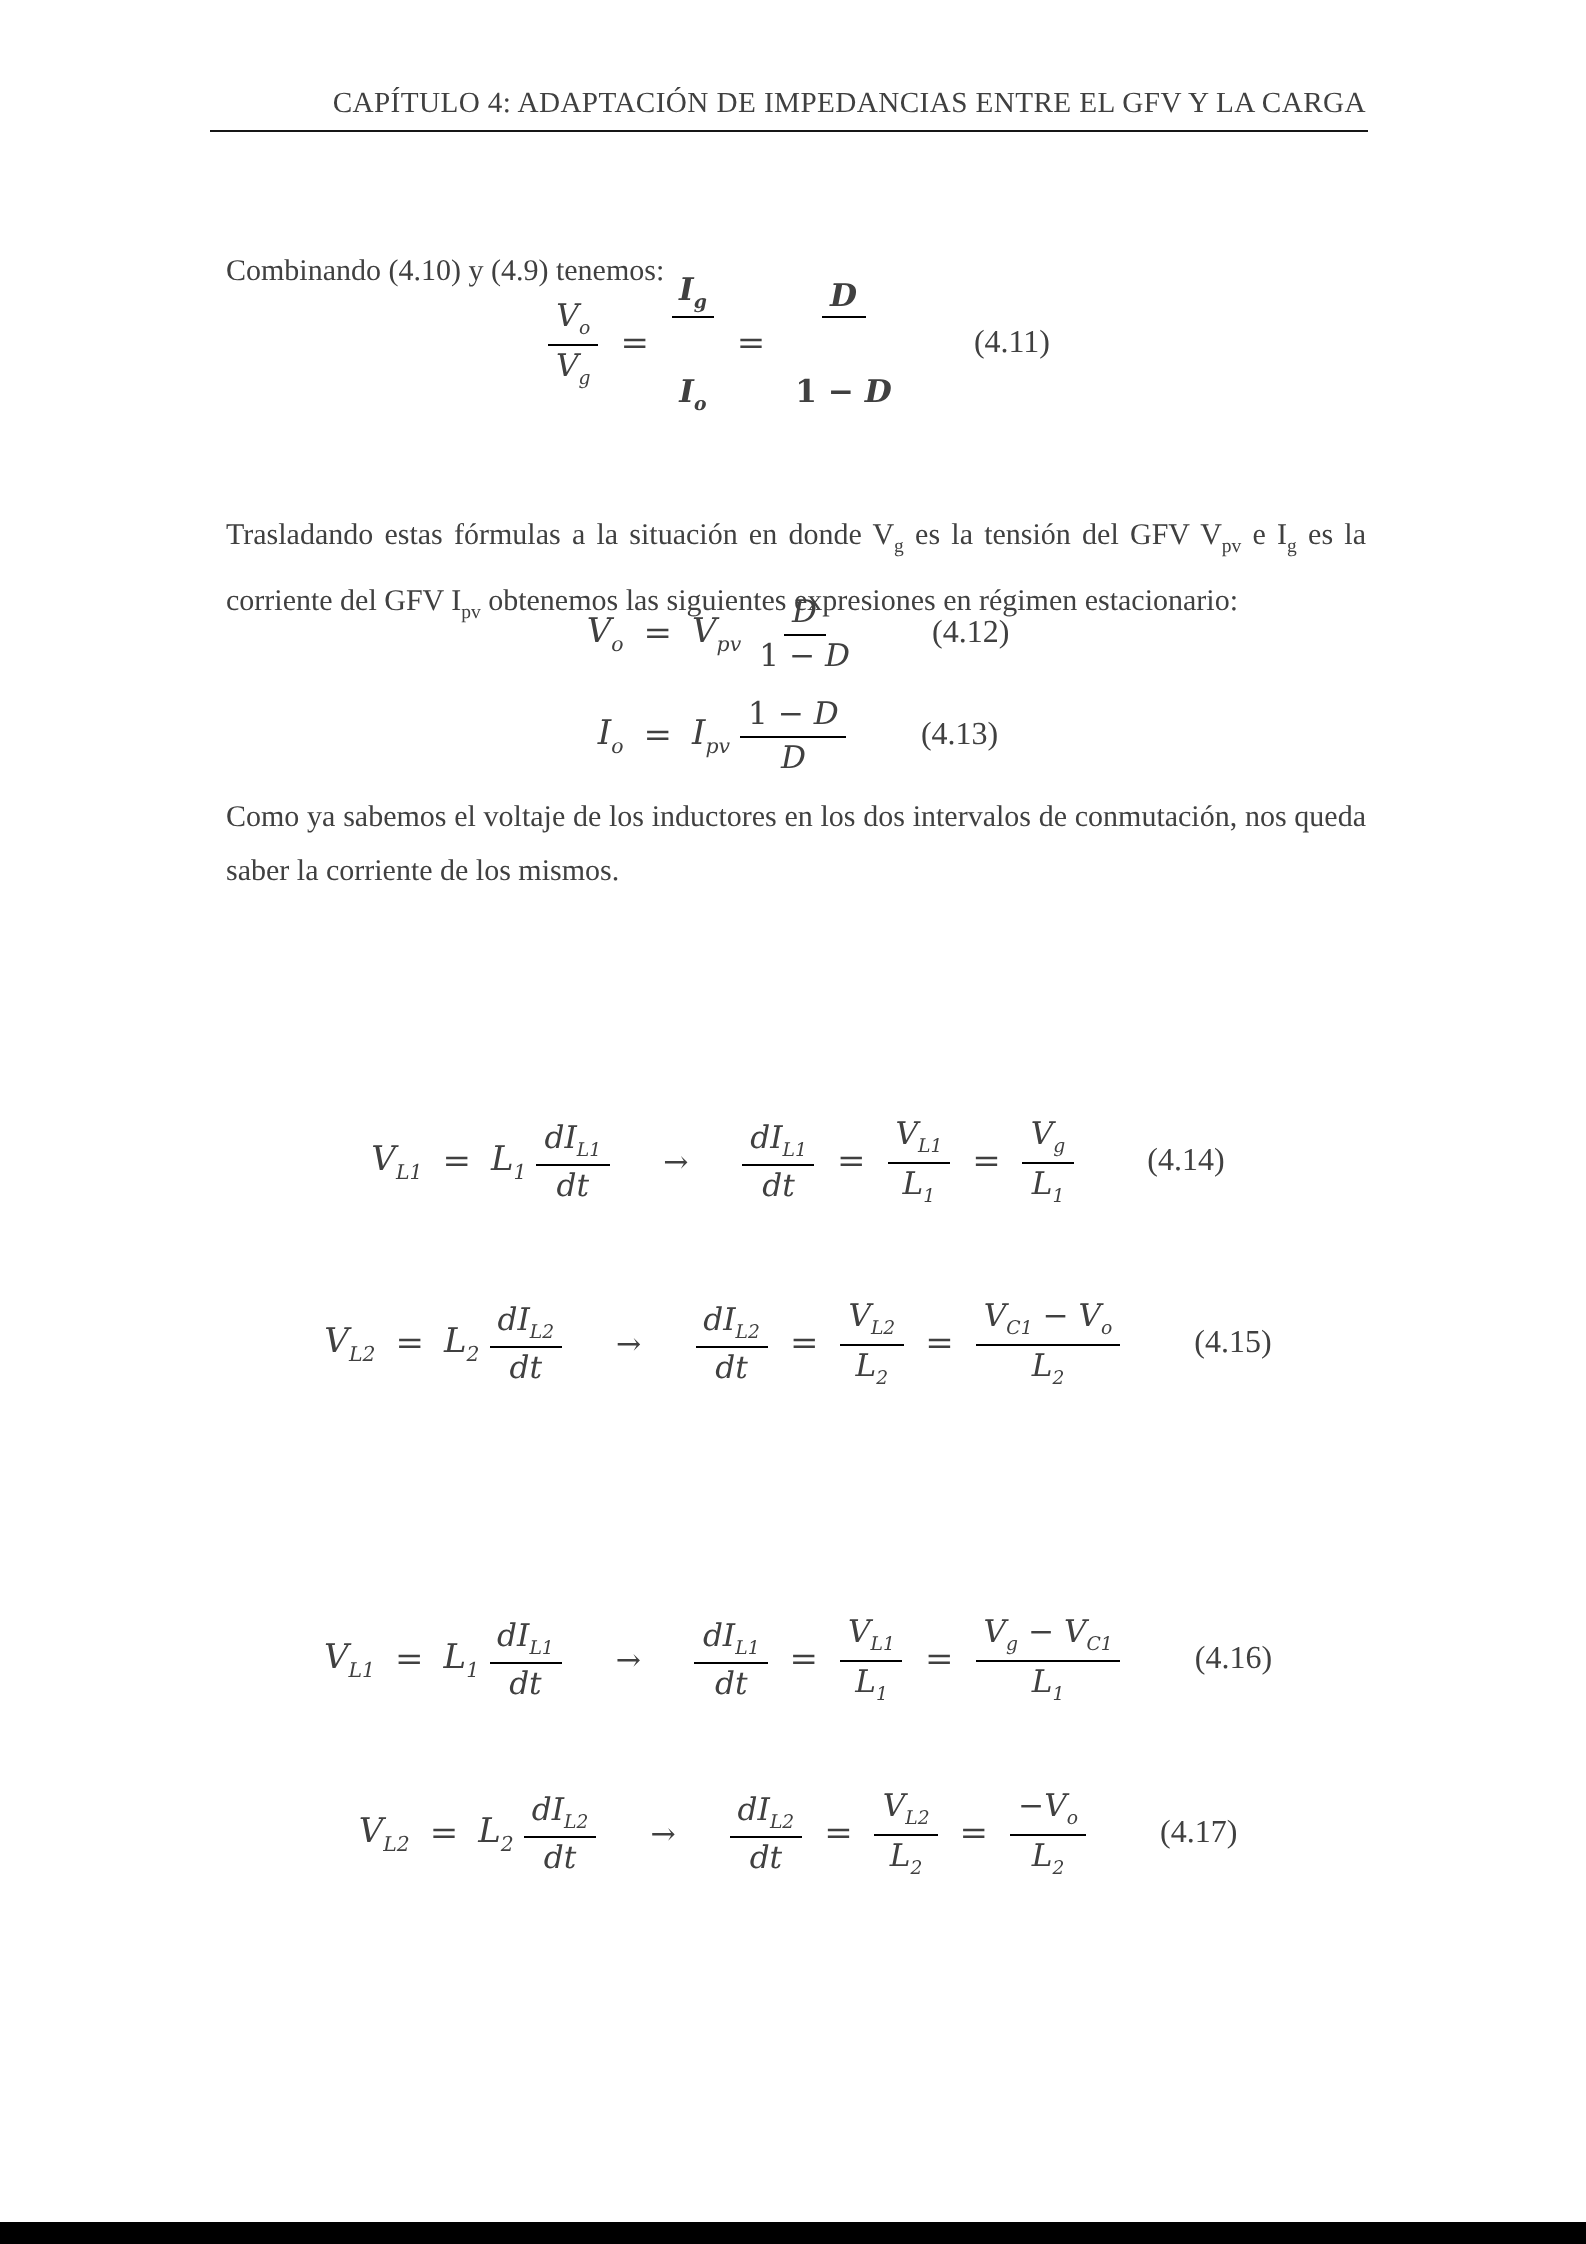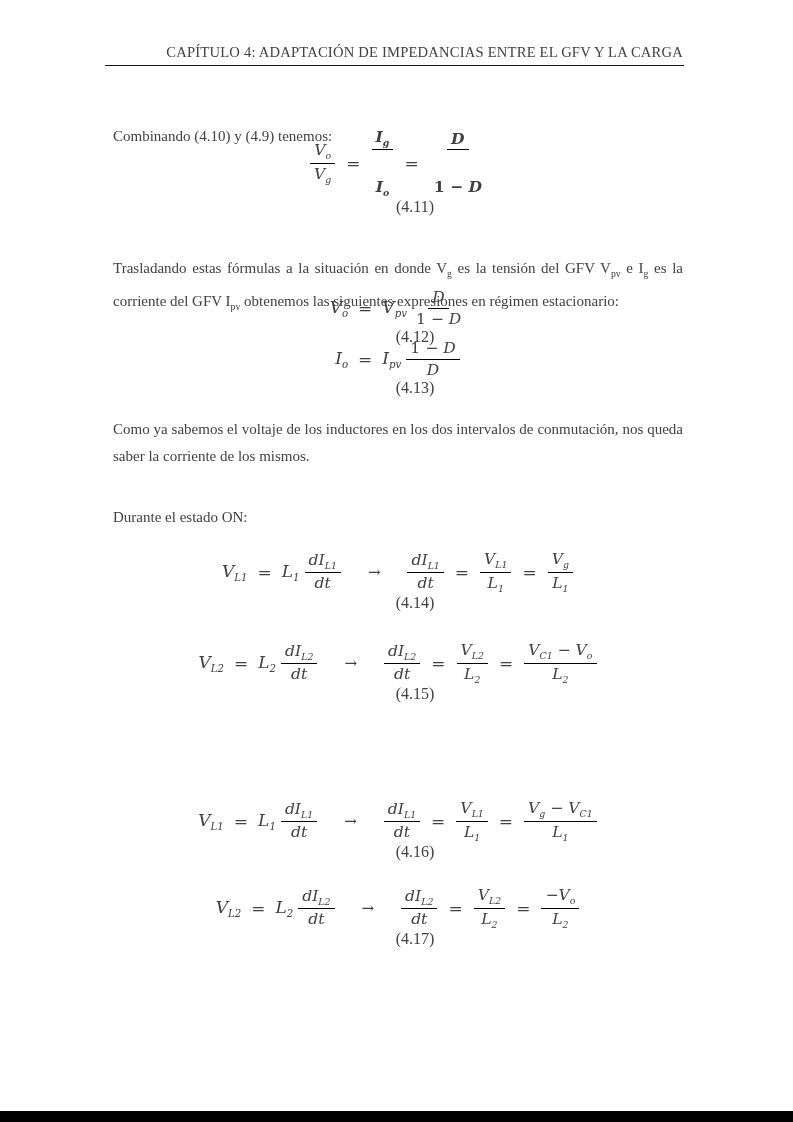--- a/index.html
+++ b/index.html
@@ -4,29 +4,29 @@
 <style>
   html,body{margin:0;padding:0;background:#fff;}
   .page{position:relative;width:793px;height:1122px;background:#ffffff;overflow:hidden;
         font-family:"Liberation Serif",serif;color:#404040;}
   .hdr{position:absolute;top:44px;left:105px;width:578px;text-align:right;
        font-size:14.6px;letter-spacing:.2px;white-space:nowrap;}
   .rule{position:absolute;top:65px;left:105px;width:579px;height:0;border-bottom:1.6px solid #171717;}
   .para{position:absolute;left:113px;width:570px;font-size:15px;line-height:26.5px;text-align:justify;}
   .p-one{top:108px;text-align:left;}
   .p-two{top:240px;}
-  .p-three{top:401px;}
+  .p-three{top:381px;}
   .p-on{top:489px;text-align:left;}
   .p-off{top:737px;text-align:left;}
   .pagenum{position:absolute;top:1036px;left:113px;width:570px;text-align:center;font-size:16px;}
   .blackbar{position:absolute;left:0;top:1111px;width:793px;height:11px;background:#000;}
 
   .eq{position:absolute;left:113px;width:570px;height:56px;display:flex;
       justify-content:center;align-items:center;font-size:17px;
-      font-family:"DejaVu Serif",serif;flex-direction:column;}
+      font-family:"DejaVu Serif",serif;}
   .eq-411{top:144px;}
   .eq-412{top:289px;}
   .eq-413{top:340px;}
   .eq-414{top:553px;}
   .eq-415{top:644px;}
   .eq-416{top:802px;}
   .eq-417{top:889px;}
   .eq i{font-style:italic;}
   .eq sub{font-size:.6em;font-style:italic;}
   .frac{display:inline-flex;flex-direction:column;align-items:center;
@@ -93,21 +93,20 @@
         <span class="frac">
           <span class="fn"><span class="mn">1</span><span class="mo"> − </span><i>D</i></span>
           <span class="fd"><i>D</i></span>
         </span>
       </span>
     <span class="eqnum">(4.13)</span>
   </div>
 
   <p class="para p-three">Como ya sabemos el voltaje de los inductores en los dos intervalos de conmutación, nos queda saber la corriente de los mismos.</p>
 
-  <p class="para p-on">Durante el estado ON:</p>
 
   <div class="eq eq-414">
     <span class="eq-body" style="display: inline-flex; align-items: center;">
         <span class="term"><i>V</i><sub>L1</sub></span>
         <span class="op">=</span>
         <span class="term"><i>L</i><sub>1</sub></span>
         <span class="frac">
           <span class="fn"><i>dI</i><sub>L1</sub></span>
           <span class="fd"><i>dt</i></span>
         </span>

